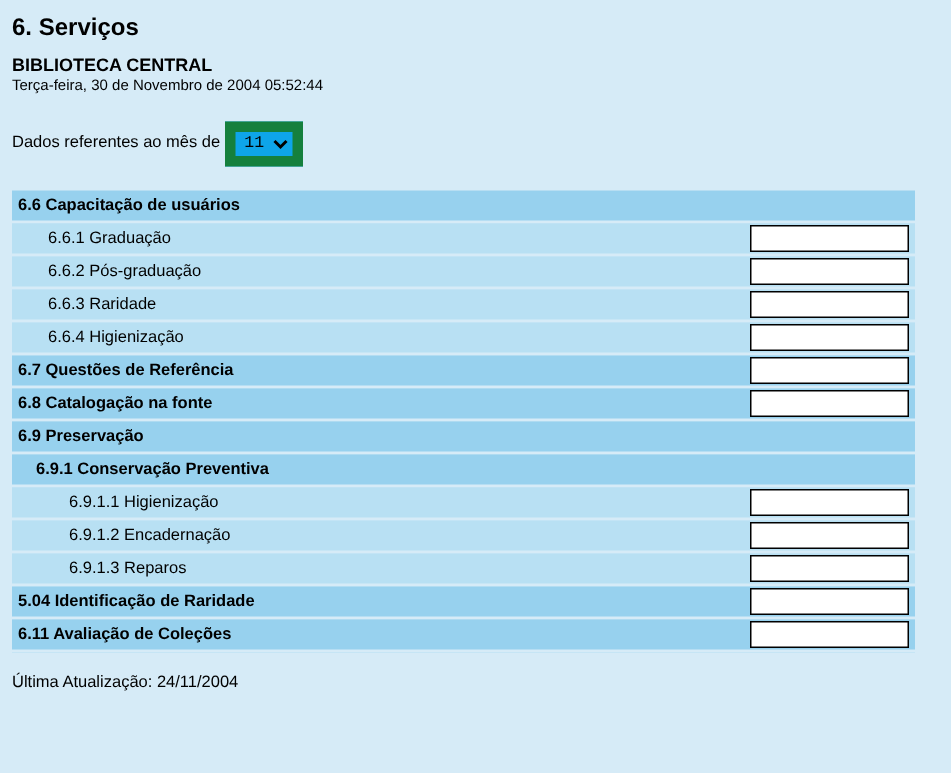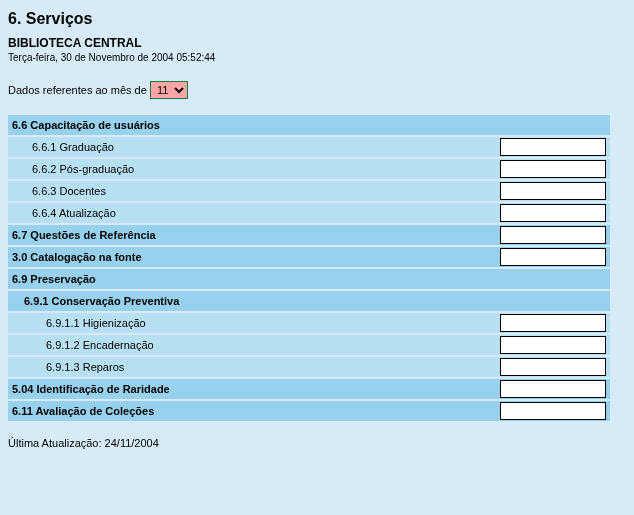--- a/index.html
+++ b/index.html
@@ -28,23 +28,24 @@
   .timestamp {
     font-size: 10px;
     margin-top: 2px;
   }
   .month-line {
     margin-top: 18px;
     font-size: 11px;
   }
   .month-select {
     font-size: 11px;
-    border: 1px solid #15803d;
-    background: #fca5a5;
+    border: 7px solid #15803d;
+    background: #0ea5e9;
     padding: 1px 2px;
+    font-family: Liberation Mono, monospace;
   }
   .form-table {
     margin-top: 16px;
     width: 602px;
   }
   .row {
     display: flex;
     align-items: center;
     border-bottom: 2px solid #d6ebf7;
     min-height: 22px;
@@ -105,35 +106,35 @@
     </div>
     <div class="row data-row">
       <div class="label-cell indent1">6.6.1 Graduação</div>
       <div class="input-cell"><input class="num-input" value="" style=""></div>
     </div>
     <div class="row data-row">
       <div class="label-cell indent1">6.6.2 Pós-graduação</div>
       <div class="input-cell"><input class="num-input" value="" style=""></div>
     </div>
     <div class="row data-row">
-      <div class="label-cell indent1">6.6.3 Docentes</div>
+      <div class="label-cell indent1">6.6.3 Raridade</div>
       <div class="input-cell"><input class="num-input" value="" style=""></div>
     </div>
     <div class="row data-row">
-      <div class="label-cell indent1">6.6.4 Atualização</div>
+      <div class="label-cell indent1">6.6.4 Higienização</div>
       <div class="input-cell"><input class="num-input" value="" style=""></div>
     </div>
 
     <div class="row header-row">
       <div class="label-cell">6.7 Questões de Referência</div>
       <div class="input-cell"><input class="num-input" value="" style=""></div>
     </div>
 
     <div class="row header-row">
-      <div class="label-cell">3.0 Catalogação na fonte</div>
+      <div class="label-cell">6.8 Catalogação na fonte</div>
       <div class="input-cell"><input class="num-input" value="" style=""></div>
     </div>
 
     <div class="row header-row">
       <div class="label-cell">6.9 Preservação</div>
     </div>
     <div class="row header-row">
       <div class="label-cell" style="padding-left:12px;">6.9.1 Conservação Preventiva</div>
     </div>
     <div class="row data-row">

